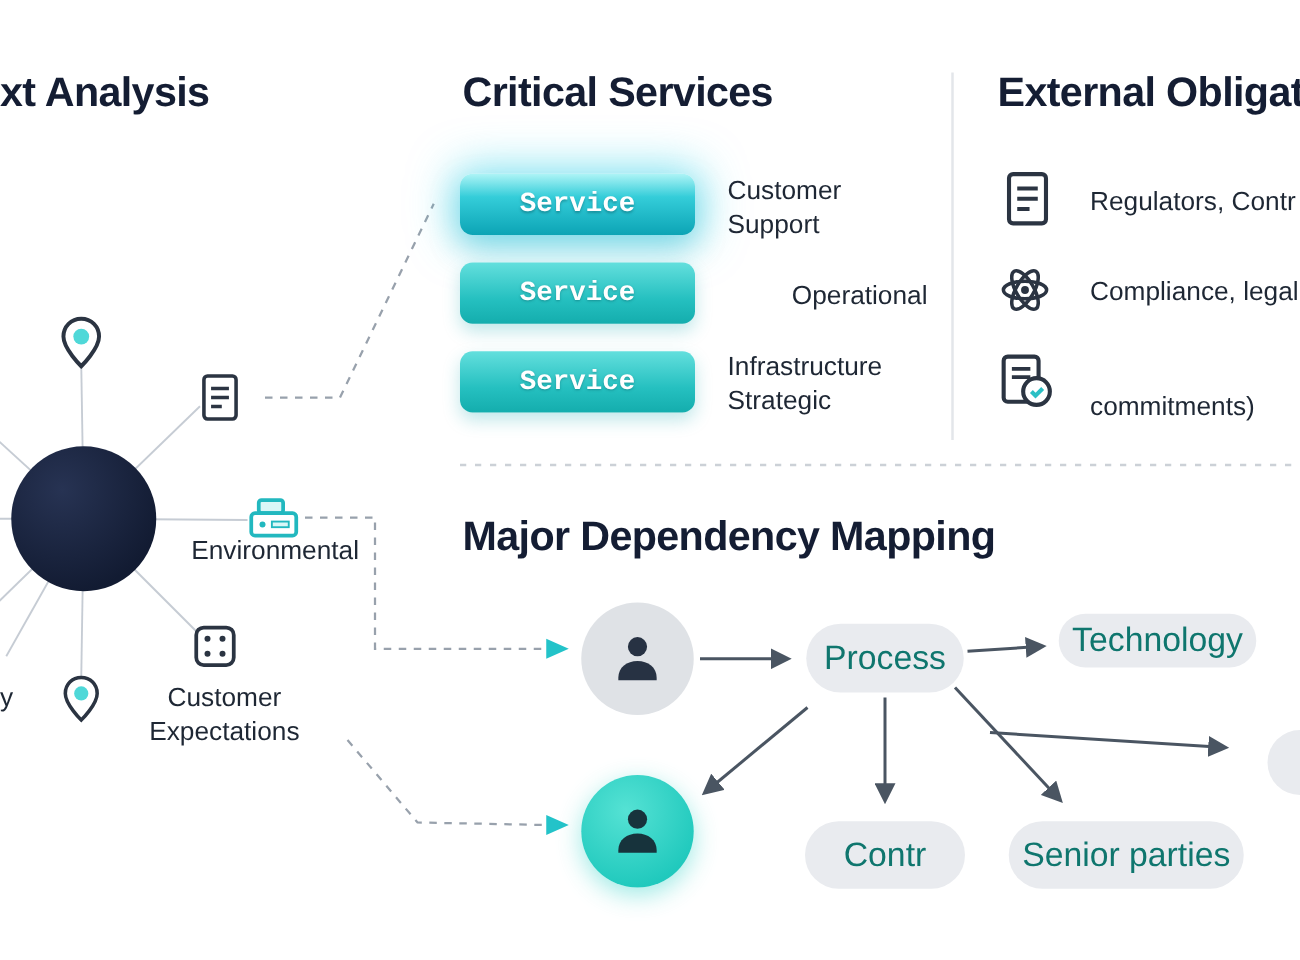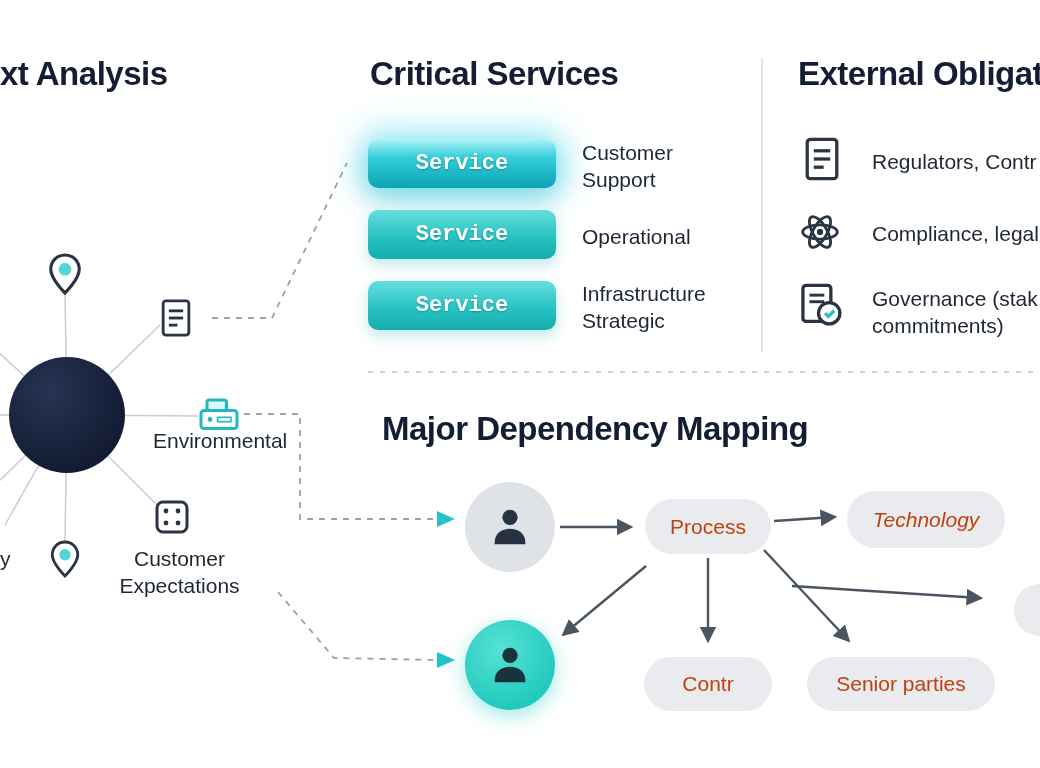--- a/index.html
+++ b/index.html
@@ -34,21 +34,21 @@
     cursor:pointer;
   }
   .svc-btn.glow{
     background:linear-gradient(180deg,#aef4f6 0%,#34cdd9 38%,#0ca4b5 100%);
     box-shadow:0 0 34px 6px rgba(56,214,236,.55),0 10px 24px rgba(20,160,180,.35);
   }
   
   .pill{
     background:#e9ebef;border-radius:28px;
     display:flex;align-items:center;justify-content:center;
-    font-size:21px;color:#c2410c;
+    font-size:27px;color:#0f766e;
   }
   .person-circle{
     width:90px;height:90px;border-radius:50%;
     display:flex;align-items:center;justify-content:center;
   }
   .person-gray{background:#dfe2e6;}
   .person-teal{
     background:radial-gradient(circle at 40% 32%,#55e2d4,#20c9bd 75%);
     box-shadow:0 6px 20px rgba(43,208,197,.45);
   }
@@ -95,21 +95,21 @@
       <line x1="708" y1="558" x2="708" y2="640" marker-end="url(#arrow)"></line>
       <line x1="764" y1="550" x2="848" y2="640" marker-end="url(#arrow)"></line>
       <line x1="646" y1="566" x2="564" y2="634" marker-end="url(#arrow)"></line>
       <line x1="792" y1="586" x2="980" y2="598" marker-end="url(#arrow)"></line>
     </g>
   </svg>
 
   <div class="abs title" style="left:0px;top:55px;">xt Analysis</div>
   <div class="abs title" style="left:370px;top:55px;">Critical Services</div>
   <div class="abs title" style="left:798px;top:55px;">External Obligat</div>
-  <div class="abs title" style="left:382px;top:410px;">Major Dependency Mapping</div>
+  <div class="abs title" style="left:370px;top:410px;">Major Dependency Mapping</div>
 
   <div class="abs hub-circle" style="left:9px;top:357px;"></div>
 
   <span class="abs icon" style="left:46px;top:251px;">
     <svg width="38" height="46" viewBox="0 0 24 28">
       <path d="M12 2C6.9 2 3 5.9 3 11c0 6.2 9 15 9 15s9-8.8 9-15c0-5.1-3.9-9-9-9z" fill="#ffffff" stroke="#2b3442" stroke-width="2"></path>
       <circle cx="12" cy="11" r="4" fill="#4fd8d8"></circle>
     </svg>
   </span>
 
@@ -150,21 +150,21 @@
 
   <div class="abs label" style="left:153px;top:427px;width:150px;">Environmental</div>
   <div class="abs label center-text" style="left:112px;top:545px;width:135px;">Customer Expectations</div>
   <div class="abs label" style="left:0px;top:545px;">y</div>
 
   <button class="abs svc-btn glow" style="left:368px;top:139px;">Service</button>
   <button class="abs svc-btn" style="left:368px;top:210px;">Service</button>
   <button class="abs svc-btn" style="left:368px;top:281px;">Service</button>
 
   <div class="abs label" style="left:582px;top:139px;width:130px;">Customer Support</div>
-  <div class="abs label" style="left:582px;top:223px;width:160px;">Operational</div>
+  <div class="abs label" style="left:582px;top:223px;width:160px;text-align:right;">Operational</div>
   <div class="abs label" style="left:582px;top:280px;width:150px;">Infrastructure Strategic</div>
 
   <span class="abs icon" style="left:802px;top:136px;">
     <svg width="40" height="46" viewBox="0 0 24 28">
       <rect x="3" y="2" width="18" height="24" rx="2" fill="#ffffff" stroke="#2b3442" stroke-width="2"></rect>
       <line x1="7" y1="9" x2="17" y2="9" stroke="#2b3442" stroke-width="2"></line>
       <line x1="7" y1="14" x2="17" y2="14" stroke="#2b3442" stroke-width="2"></line>
       <line x1="7" y1="19" x2="13" y2="19" stroke="#2b3442" stroke-width="2"></line>
     </svg>
   </span>
@@ -181,39 +181,38 @@
       <rect x="3" y="2" width="17" height="22" rx="2" fill="#ffffff" stroke="#2b3442" stroke-width="2"></rect>
       <line x1="7" y1="8" x2="16" y2="8" stroke="#2b3442" stroke-width="1.8"></line>
       <line x1="7" y1="12" x2="16" y2="12" stroke="#2b3442" stroke-width="1.8"></line>
       <circle cx="19" cy="19" r="6.5" fill="#ffffff" stroke="#2b3442" stroke-width="2"></circle>
       <path d="M16.5 19l2 2 3.5-3.5" fill="none" stroke="#2bbfc4" stroke-width="2"></path>
     </svg>
   </span>
 
   <div class="abs label" style="left:872px;top:148px;white-space:nowrap;">Regulators, Contr</div>
   <div class="abs label" style="left:872px;top:220px;white-space:nowrap;">Compliance, legal</div>
-  <div class="abs label" style="left:872px;top:285px;white-space:nowrap;">Governance (stak</div>
   <div class="abs label" style="left:872px;top:312px;white-space:nowrap;">commitments)</div>
 
   <div class="abs person-circle person-gray" style="left:465px;top:482px;">
     <span>
       <svg width="46" height="46" viewBox="0 0 24 24">
         <circle cx="12" cy="8" r="4" fill="#273243"></circle>
         <path d="M4 21c0-4.4 3.6-7 8-7s8 2.6 8 7v1H4z" fill="#273243"></path>
       </svg>
     </span>
   </div>
   <div class="abs person-circle person-teal" style="left:465px;top:620px;">
     <span>
       <svg width="46" height="46" viewBox="0 0 24 24">
         <circle cx="12" cy="8" r="4" fill="#17333c"></circle>
         <path d="M4 21c0-4.4 3.6-7 8-7s8 2.6 8 7v1H4z" fill="#17333c"></path>
       </svg>
     </span>
   </div>
 
   <div class="abs pill" style="left:645px;top:499px;width:126px;height:55px;">Process</div>
-  <div class="abs pill" style="left:847px;top:491px;width:158px;height:57px;font-style:italic;">Technology</div>
+  <div class="abs pill" style="left:847px;top:491px;width:158px;height:43px;">Technology</div>
   <div class="abs pill" style="left:644px;top:657px;width:128px;height:54px;">Contr</div>
   <div class="abs pill" style="left:807px;top:657px;width:188px;height:54px;">Senior parties</div>
   <div class="abs pill" style="left:1014px;top:584px;width:60px;height:52px;"></div>
 
 </div>
 
 </body></html>

